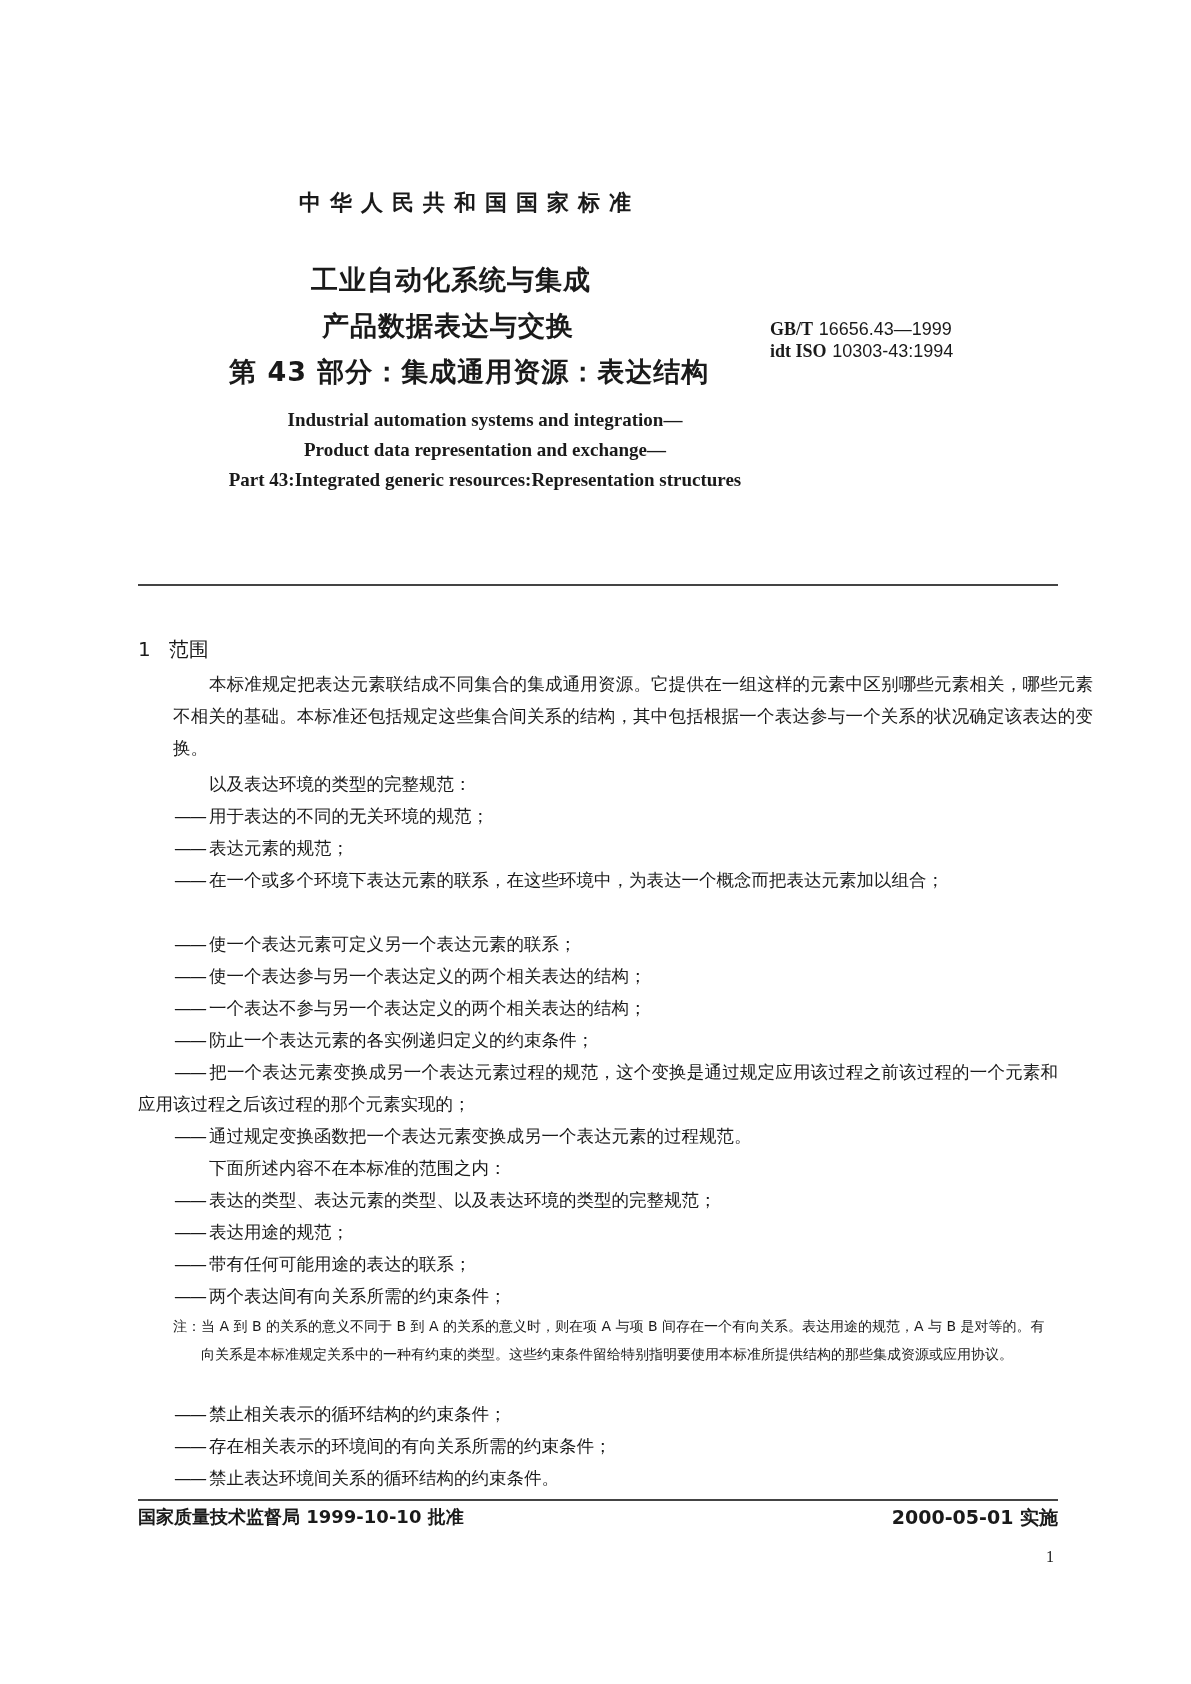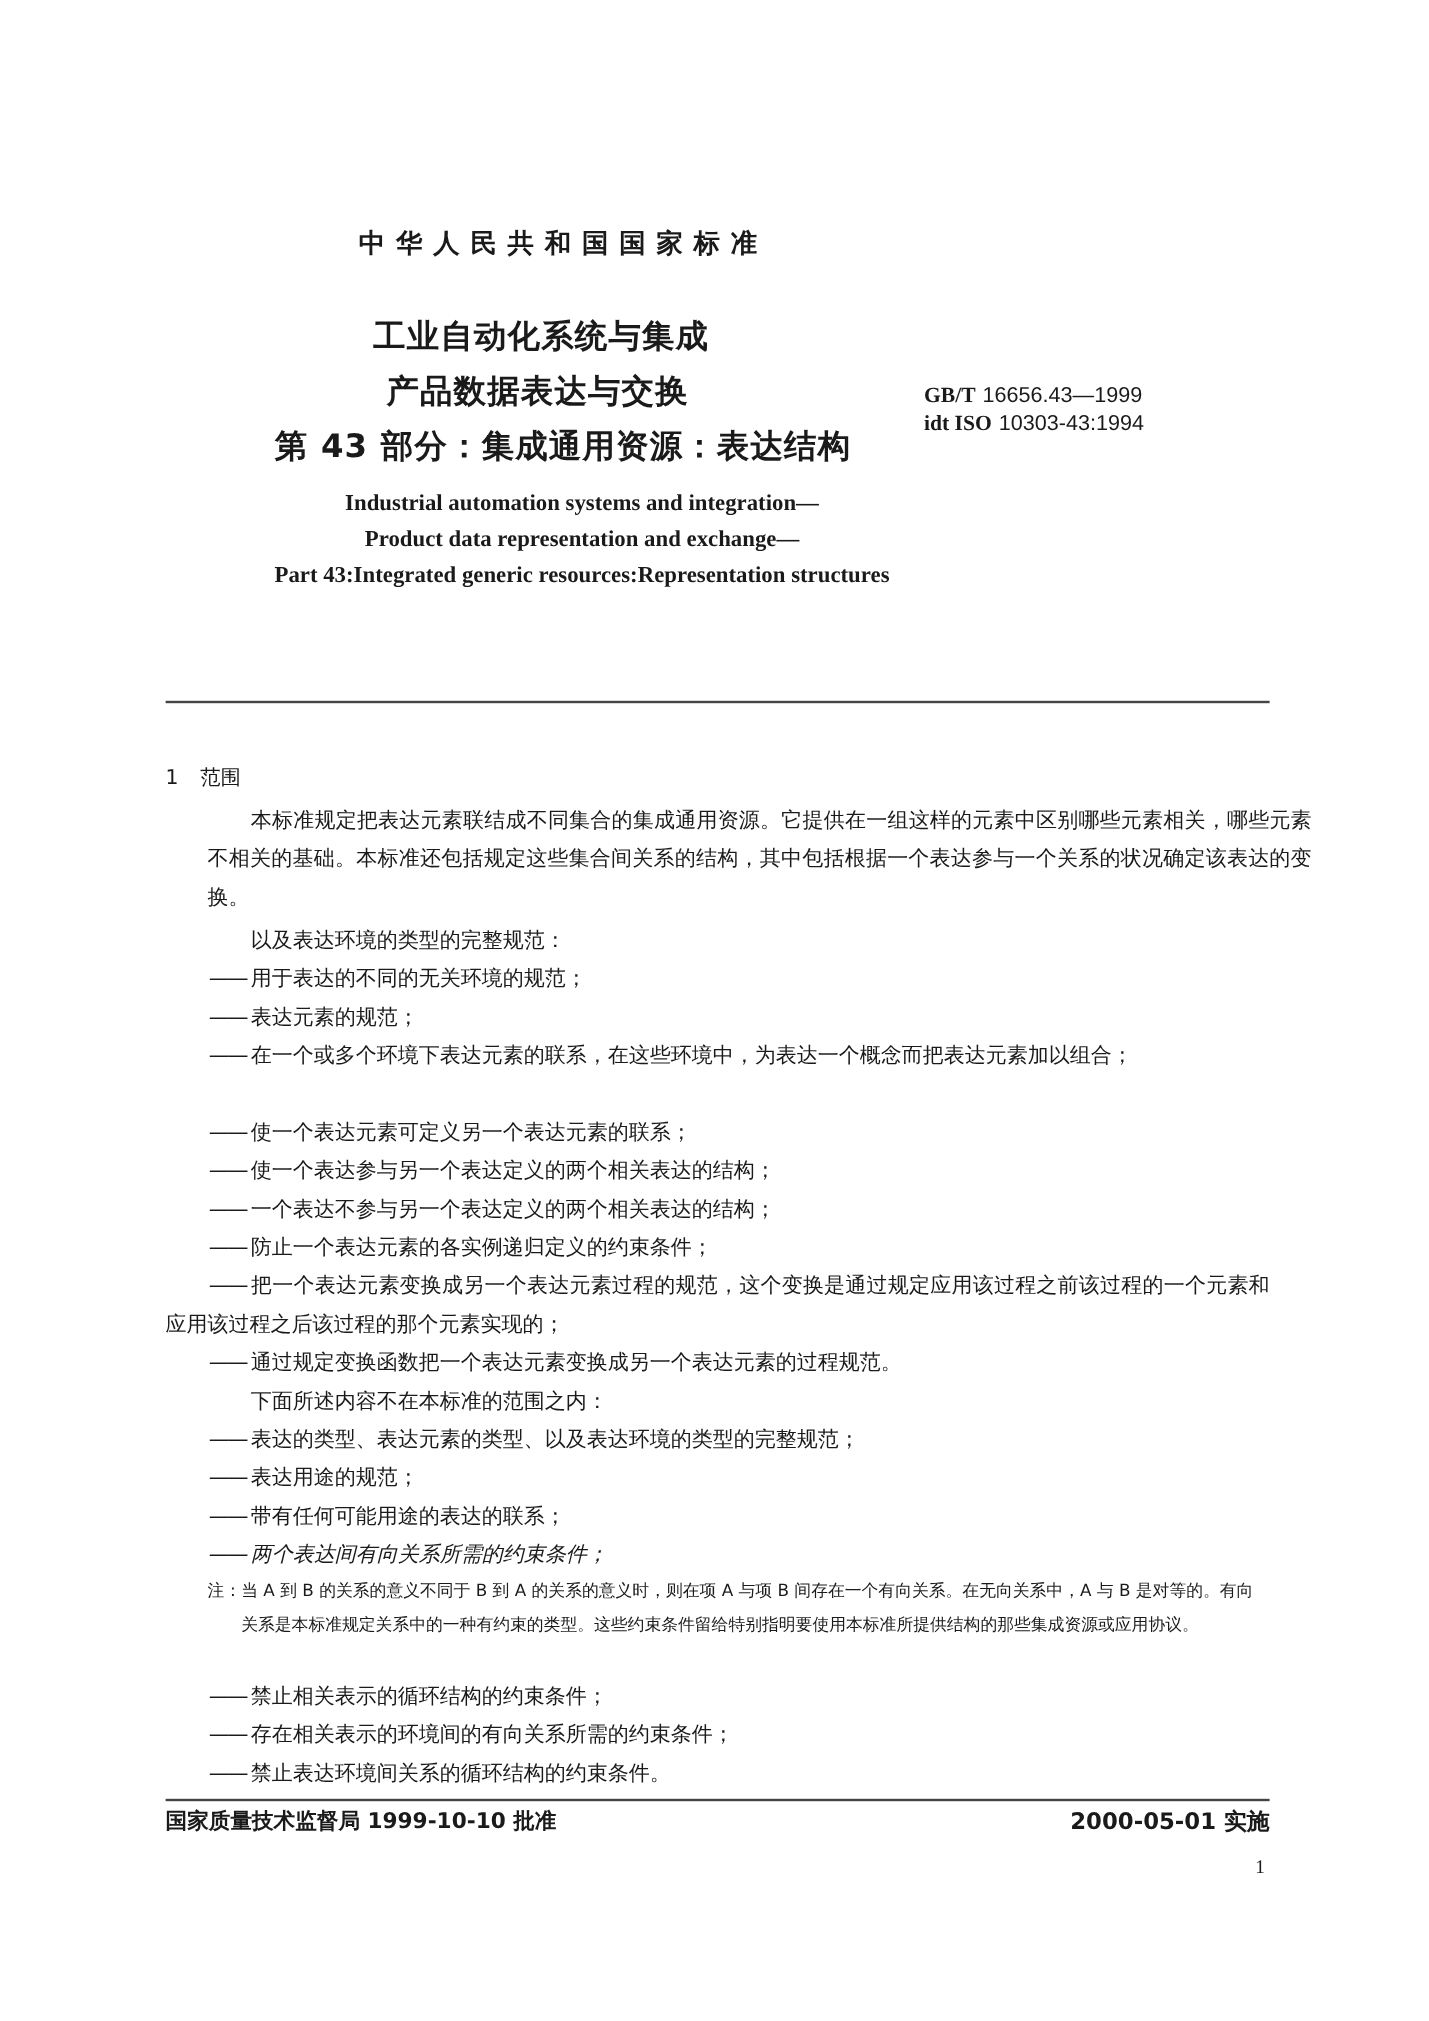--- a/index.html
+++ b/index.html
@@ -55,21 +55,21 @@
     .rule {
       left: 138px;
       width: 920px;
       height: 2px;
       background: #444444;
     }
 
     .section-heading {
       left: 138px;
       top: 636px;
-      font-size: 17px;
+      font-size: 20px;
       white-space: nowrap;
     }
     .section-heading .num { margin-right: 18px; }
 
     .para {
       left: 138px;
       width: 920px;
       font-size: 17.5px;
       line-height: 32px;
       text-align: justify;
@@ -159,25 +159,25 @@
 <div class="abs dash-item" style="top:992px;"><span class="dash">——</span><span>一个表达不参与另一个表达定义的两个相关表达的结构；</span></div>
 <div class="abs dash-item" style="top:1024px;"><span class="dash">——</span><span>防止一个表达元素的各实例递归定义的约束条件；</span></div>
 <div class="abs dash-item" style="top:1056px;"><span class="dash">——</span><span>把一个表达元素变换成另一个表达元素过程的规范，这个变换是通过规定应用该过程之前该过程的一个元素和应用该过程之后该过程的那个元素实现的；</span></div>
 <div class="abs dash-item" style="top:1120px;"><span class="dash">——</span><span>通过规定变换函数把一个表达元素变换成另一个表达元素的过程规范。</span></div>
 
 <div class="abs para indent" style="top:1152px;">下面所述内容不在本标准的范围之内：</div>
 
 <div class="abs dash-item" style="top:1184px;"><span class="dash">——</span><span>表达的类型、表达元素的类型、以及表达环境的类型的完整规范；</span></div>
 <div class="abs dash-item" style="top:1216px;"><span class="dash">——</span><span>表达用途的规范；</span></div>
 <div class="abs dash-item" style="top:1248px;"><span class="dash">——</span><span>带有任何可能用途的表达的联系；</span></div>
-<div class="abs dash-item" style="top:1280px;font-style:italic;"><span class="dash">——</span><span>两个表达间有向关系所需的约束条件；</span></div>
+<div class="abs dash-item" style="top:1280px;"><span class="dash">——</span><span>两个表达间有向关系所需的约束条件；</span></div>
 
 <div class="abs note" style="top:1312px;">
   <span class="note-label">注：</span>
-  <span class="note-body">当 A 到 B 的关系的意义不同于 B 到 A 的关系的意义时，则在项 A 与项 B 间存在一个有向关系。在无向关系中，A 与 B 是对等的。有向关系是本标准规定关系中的一种有约束的类型。这些约束条件留给特别指明要使用本标准所提供结构的那些集成资源或应用协议。</span>
+  <span class="note-body">当 A 到 B 的关系的意义不同于 B 到 A 的关系的意义时，则在项 A 与项 B 间存在一个有向关系。表达用途的规范，A 与 B 是对等的。有向关系是本标准规定关系中的一种有约束的类型。这些约束条件留给特别指明要使用本标准所提供结构的那些集成资源或应用协议。</span>
 </div>
 
 <div class="abs dash-item" style="top:1398px;"><span class="dash">——</span><span>禁止相关表示的循环结构的约束条件；</span></div>
 <div class="abs dash-item" style="top:1430px;"><span class="dash">——</span><span>存在相关表示的环境间的有向关系所需的约束条件；</span></div>
 <div class="abs dash-item" style="top:1462px;"><span class="dash">——</span><span>禁止表达环境间关系的循环结构的约束条件。</span></div>
 
 <div class="abs rule" style="top:1499px;"></div>
 
 <div class="abs footer-left">国家质量技术监督局 1999-10-10 批准</div>
 <div class="abs footer-right">2000-05-01 实施</div>

